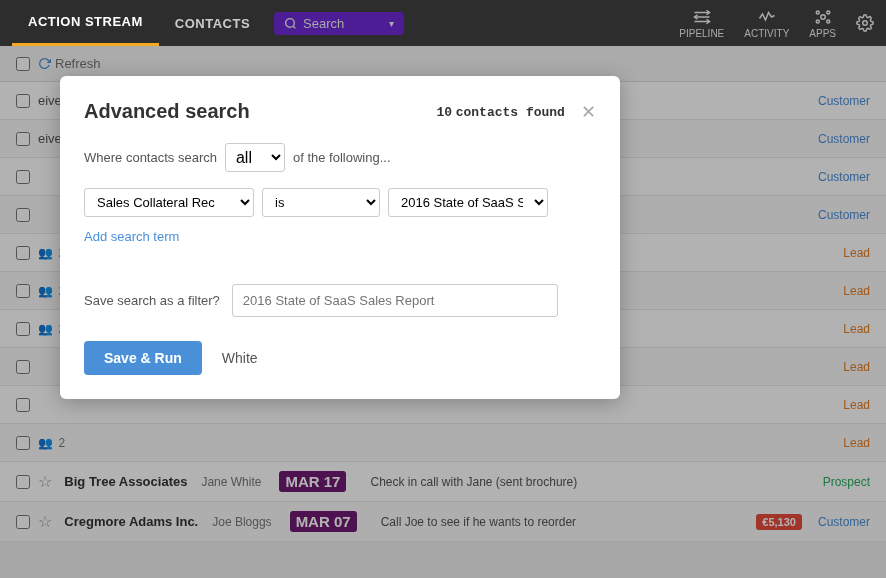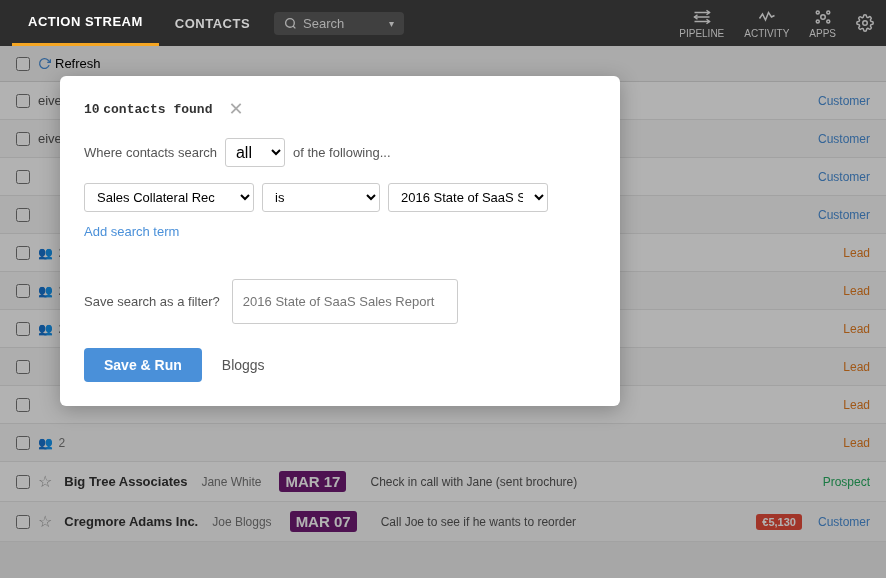--- a/index.html
+++ b/index.html
@@ -27,21 +27,21 @@
       text-transform: uppercase;
     }
     .nav-tab.active {
       color: #fff;
       border-bottom: 3px solid #f5a623;
     }
 
     .search-box {
       display: flex;
       align-items: center;
-      background: #404040;
+      background: #4c1d95;
       border-radius: 4px;
       padding: 4px 10px;
       gap: 6px;
       margin-left: 8px;
       min-width: 100px;
     }
     .search-box input {
       background: transparent;
       border: none;
       outline: none;
@@ -79,21 +79,21 @@
     
     .toolbar {
       background: #f5f5f5;
       border-bottom: 1px solid #ddd;
       padding: 10px 16px;
       display: flex;
       align-items: center;
       gap: 8px;
     }
     .refresh-btn {
-      color: #000000;
+      color: #737373;
       cursor: pointer;
       font-size: 13px;
       display: flex;
       align-items: center;
       gap: 4px;
       background: none;
       border: none;
     }
     .status-customer { color: #4a90d9; font-size: 12px; }
     .status-lead { color: #e67e22; font-size: 12px; }
@@ -209,23 +209,23 @@
       display: flex;
       align-items: center;
       gap: 12px;
       margin-bottom: 24px;
       font-size: 13px;
       color: #555;
     }
     .filter-input {
       border: 1px solid #ccc;
       border-radius: 3px;
-      padding: 14px 10px;
-      font-size: 13px;
-      width: 226px;
+      padding: 8px 10px;
+      font-size: 13px;
+      width: 326px;
       outline: none;
     }
 
     
     .action-row {
       display: flex;
       align-items: center;
       gap: 12px;
     }
     .btn-save-run {
@@ -438,20 +438,21 @@
       <span class="activity-text">Call Joe to see if he wants to reorder</span>
       <span class="price-badge">€5,130</span>
       <span class="status-customer" style="margin-left:8px;">Customer</span>
     </div>
   </div>
 
   <div class="overlay">
     <div class="modal">
       
       <div class="modal-header">
+        <h2 class="modal-title">Advanced search</h2>
         <div style="display:flex;align-items:center;gap:16px;">
           <span class="modal-contacts">
             <span style="font-weight:700;color:#333;">10</span>
             <span>contacts found</span>
           </span>
           <button class="close-btn">✕</button>
         </div>
       </div>
 
       
@@ -482,18 +483,18 @@
 
       
       <div class="save-filter-row">
         <span>Save search as a filter?</span>
         <input type="text" class="filter-input" placeholder="2016 State of SaaS Sales Report" style="">
       </div>
 
       
       <div class="action-row">
         <button class="btn-save-run">Save &amp; Run</button>
-        <button class="btn-cancel">Bloggs</button>
+        <button class="btn-cancel">White</button>
       </div>
     </div>
   </div>
 
 </div>
 
 </body></html>

